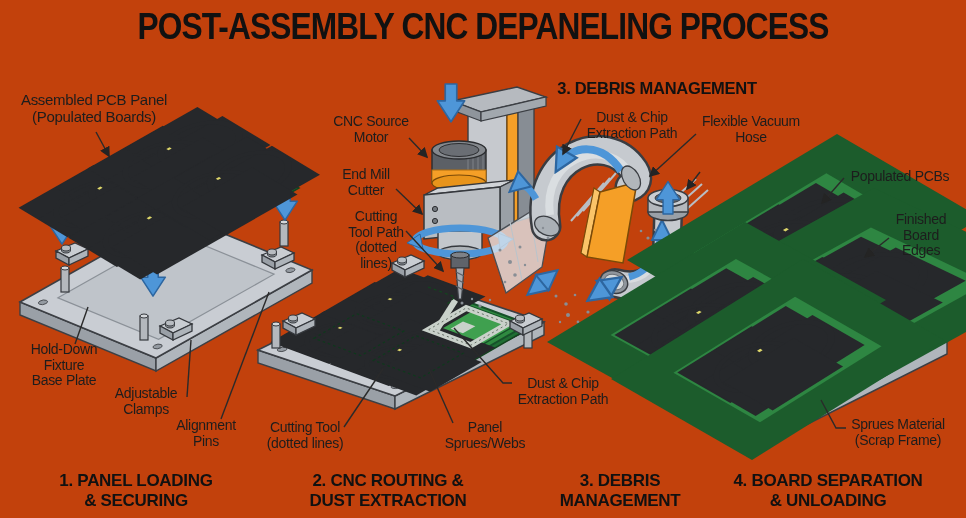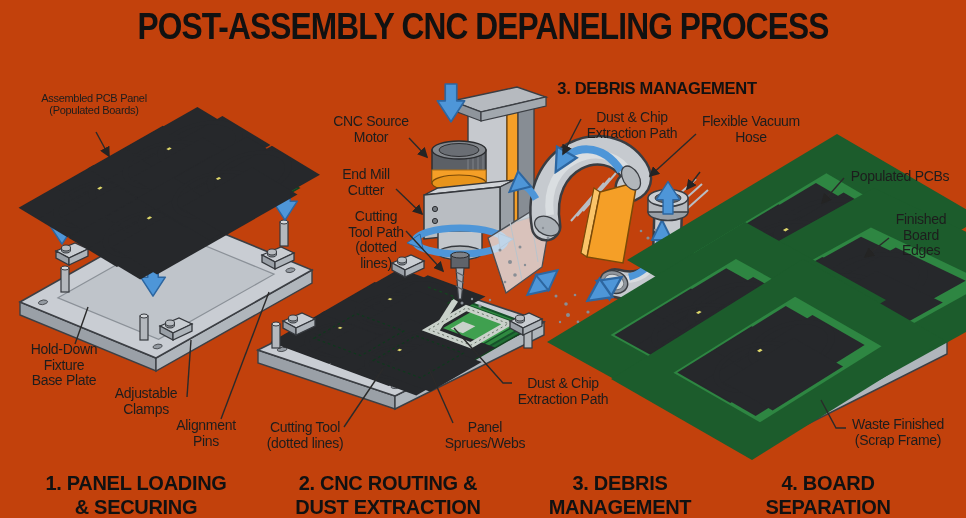--- a/index.html
+++ b/index.html
@@ -7,21 +7,21 @@
          font-family:"Liberation Sans",sans-serif;}
   #title{position:absolute;top:6px;left:0;width:966px;text-align:center;
          font-size:36px;font-weight:bold;color:#111;letter-spacing:-1px;
          transform:scaleX(0.88);transform-origin:50% 50%;white-space:nowrap;}
   #illus{position:absolute;left:0;top:0;width:966px;height:518px;}
   #illus .iso *{vector-effect:non-scaling-stroke;}
   .lbl{position:absolute;font-size:14px;line-height:1.12;color:#1d1d1d;
        text-align:center;white-space:pre-line;letter-spacing:-0.3px;}
   .heading{position:absolute;font-size:16.5px;font-weight:bold;color:#111;
        text-align:center;letter-spacing:-0.3px;white-space:nowrap;}
-  .caption{position:absolute;font-size:20px;font-weight:bold;color:#111;
+  .caption{position:absolute;font-size:17px;font-weight:bold;color:#111;
        text-align:center;white-space:pre-line;line-height:1.2;letter-spacing:-0.3px;}
 </style>
 </head>
 <body>
 
 <div id="stage">
   <div id="title">POST-ASSEMBLY CNC DEPANELING PROCESS</div>
 
   <svg id="illus" viewBox="0 0 966 518" xmlns="http://www.w3.org/2000/svg">
     <defs>
@@ -337,21 +337,21 @@
       <path d="M 512,383 L 503,383 L 454,328"></path>
       <path d="M 581,119 L 563,154" marker-end="url(#mL)"></path>
       <path d="M 696,134 L 650,176" marker-end="url(#mL)"></path>
       <path d="M 700,172 L 687,189" marker-end="url(#mL)"></path>
       <path d="M 844,178 L 822,203" marker-end="url(#mL)"></path>
       <path d="M 889,238 L 865,257" marker-end="url(#mL)"></path>
       <path d="M 846,428 L 836,428 L 821,400"></path>
     </g>
   </svg>
 
-  <div class="lbl" style="left:19px;top:92px;width:150px;font-size:11px">Assembled PCB Panel
+  <div class="lbl" style="left:19px;top:92px;width:150px;font-size:15px">Assembled PCB Panel
 (Populated Boards)</div>
   <div class="lbl" style="left:24px;top:342px;width:80px">Hold-Down
 Fixture
 Base Plate</div>
   <div class="lbl" style="left:101px;top:386px;width:90px">Adjustable
 Clamps</div>
   <div class="lbl" style="left:171px;top:418px;width:70px">Alignment
 Pins</div>
   <div class="lbl" style="left:326px;top:114px;width:90px">CNC Source
 Motor</div>
@@ -369,21 +369,21 @@
 Extraction Path</div>
   <div class="heading" style="left:552px;top:79px;width:210px">3. DEBRIS MANAGEMENT</div>
   <div class="lbl" style="left:581px;top:110px;width:102px">Dust &amp; Chip
 Extraction Path</div>
   <div class="lbl" style="left:697px;top:114px;width:108px">Flexible Vacuum
 Hose</div>
   <div class="lbl" style="left:845px;top:169px;width:110px">Populated PCBs</div>
   <div class="lbl" style="left:891px;top:212px;width:60px">Finished
 Board
 Edges</div>
-  <div class="lbl" style="left:847px;top:417px;width:102px">Waste Finished
+  <div class="lbl" style="left:847px;top:417px;width:102px">Sprues Material
 (Scrap Frame)</div>
 
   <div class="caption" style="left:36px;top:471px;width:200px">1. PANEL LOADING
 &amp; SECURING</div>
   <div class="caption" style="left:288px;top:471px;width:200px">2. CNC ROUTING &amp;
 DUST EXTRACTION</div>
   <div class="caption" style="left:520px;top:471px;width:200px">3. DEBRIS
 MANAGEMENT</div>
   <div class="caption" style="left:728px;top:471px;width:200px">4. BOARD SEPARATION
 &amp; UNLOADING</div>

